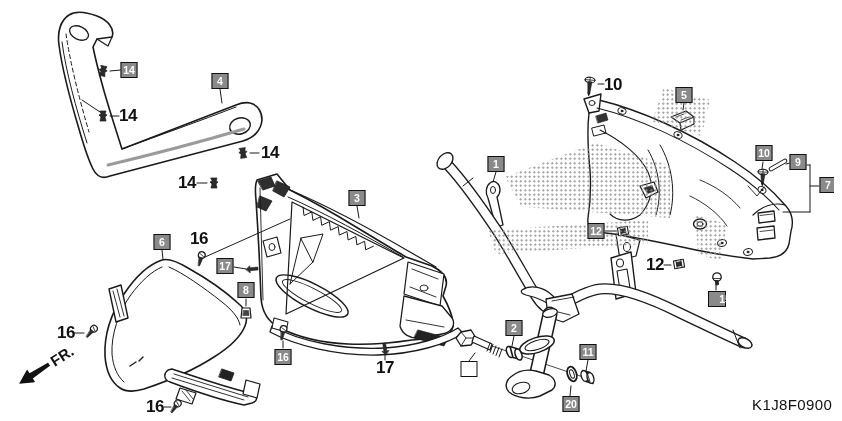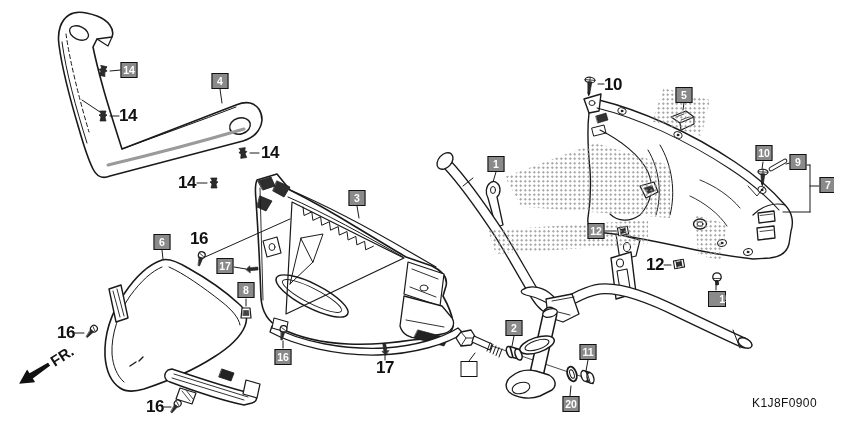--- a/index.html
+++ b/index.html
@@ -13,21 +13,21 @@
       align-items:center;justify-content:center;z-index:5;}
   .co.box{width:17px;height:16px;background:#8a8a8a;border:1.6px solid #111;
       color:#fff;font-size:10.5px;font-weight:700;box-sizing:border-box;line-height:1;}
   .co.wbox{width:17px;height:16px;background:#fff;border:1.6px solid #111;box-sizing:border-box;}
   .co.plain{color:#111;font-size:17px;font-weight:700;letter-spacing:-0.5px;}
   .fr{position:absolute;left:14px;top:358px;display:flex;align-items:center;gap:3px;
       transform:rotate(-33deg);z-index:5;}
   .fr-arrow{width:36px;height:15px;background:#111;
       clip-path:polygon(0 50%,40% 0,40% 30%,100% 38%,100% 62%,40% 70%,40% 100%);}
   .fr-text{font-size:15px;font-weight:800;color:#111;}
-  .code{position:absolute;left:752px;top:396px;font-size:12px;color:#111;
+  .code{position:absolute;left:752px;top:396px;font-size:15px;color:#111;
       letter-spacing:.4px;z-index:5;}
 </style>
 </head>
 <body>
 
 <div class="stage">
 
 <svg width="842" height="421" viewBox="0 0 842 421">
 <g stroke="#1a1a1a" fill="none" stroke-linejoin="round" stroke-linecap="round">
 

